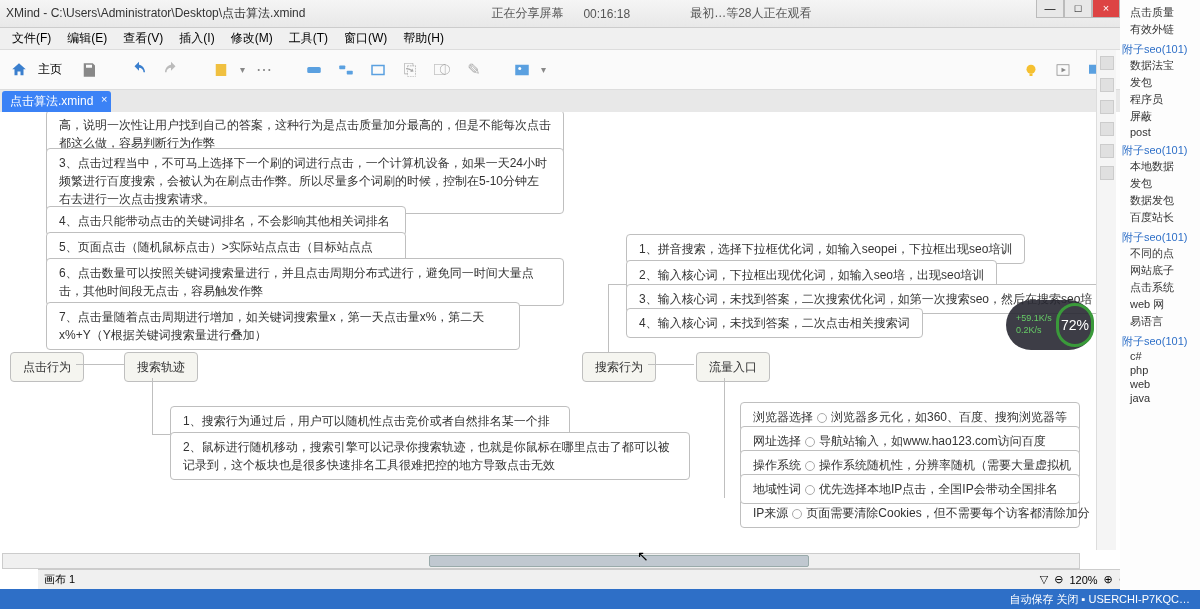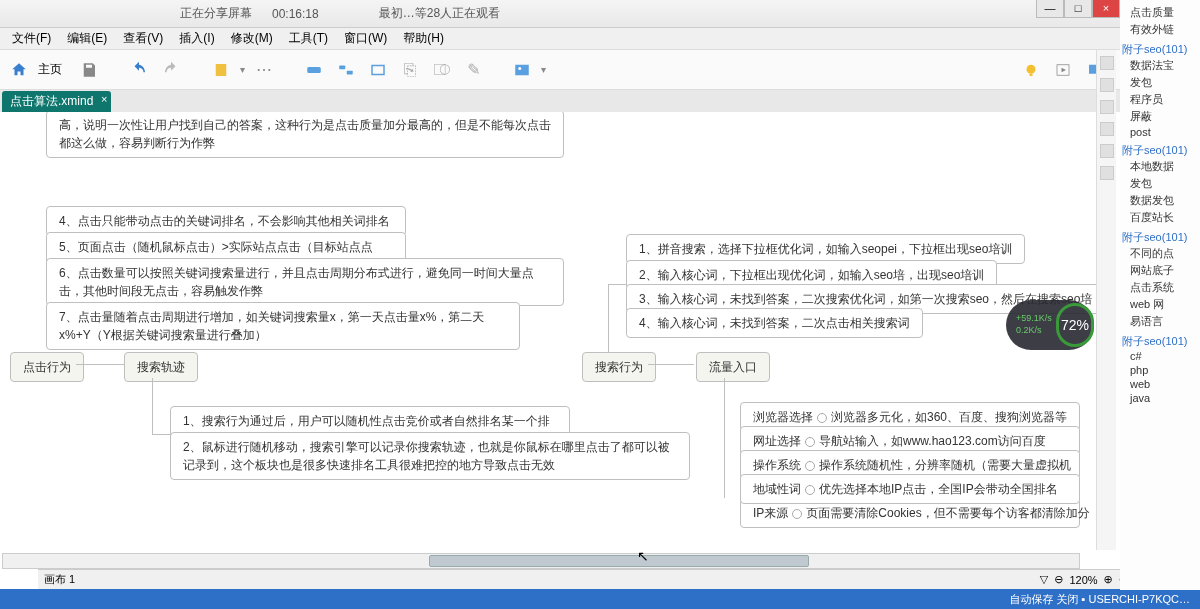--- a/index.html
+++ b/index.html
@@ -11,21 +11,21 @@
 .titlebar .viewers { margin-left: 60px; color: #555; }
 .winbtns { position: absolute; right: 80px; top: 0; display: flex; }
 .winbtn { width: 28px; height: 18px; font-size: 11px; text-align: center; line-height: 16px; background: #e8e8e8; border: 1px solid #bbb; border-top: none; }
 .winbtn.close { background: #d44; color: #fff; }
 .menubar { height: 22px; background: #f0f0f0; display: flex; align-items: center; font-size: 12px; padding-left: 4px; border-bottom: 1px solid #ddd; }
 .menubar span { padding: 2px 8px; cursor: default; }
 .toolbar { height: 40px; background: #fafafa; display: flex; align-items: center; padding: 0 6px; border-bottom: 1px solid #ddd; gap: 6px; }
 .tb-ico { width: 26px; height: 26px; display: inline-flex; align-items: center; justify-content: center; border-radius: 3px; }
 .tb-ico svg { width: 18px; height: 18px; }
 .tab-strip { height: 22px; background: #e8e8e8; display: flex; align-items: flex-end; padding-left: 2px; }
-.tab { background: #0f766e; color: #fff; font-size: 12px; padding: 2px 18px 2px 8px; border-radius: 3px 3px 0 0; position: relative; }
+.tab { background: #3b82f6; color: #fff; font-size: 12px; padding: 2px 18px 2px 8px; border-radius: 3px 3px 0 0; position: relative; }
 .tab .x { position: absolute; right: 4px; top: 2px; font-size: 11px; }
 .canvas { position: absolute; left: 0; top: 112px; width: 1096px; height: 436px; background: #fff; overflow: hidden; }
 .node { position: absolute; border: 1px solid #bfbfbf; background: #fff; border-radius: 4px; font-size: 12px; color: #333; padding: 5px 12px; line-height: 1.5; }
 .node.center { background: #f5f5f0; }
 .node.sm { white-space: nowrap; }
 .line { position: absolute; background: #bfbfbf; }
 .hs { position: absolute; left: 2px; bottom: 40px; width: 1078px; height: 16px; background: #f0f0f0; border: 1px solid #ccc; }
 .hs-thumb { position: absolute; top: 1px; height: 12px; background: #c0c8d0; border: 1px solid #9aa; border-radius: 2px; }
 .status { position: absolute; left: 0; bottom: 20px; width: 1096px; height: 20px; background: #f0f0f0; border-top: 1px solid #ccc; font-size: 11px; display: flex; align-items: center; padding: 0 6px; margin-left: 38px; }
 .status .zoom { margin-left: auto; display: flex; gap: 6px; align-items: center; }
@@ -38,20 +38,21 @@
 .perf { position: absolute; right: 106px; top: 300px; width: 88px; height: 50px; background: rgba(40,40,50,.9); border-radius: 25px 25px 25px 25px; color: #fff; font-size: 9px; display: flex; align-items: center; }
 .perf .txt { padding-left: 10px; line-height: 1.3; }
 .perf .txt .g { color: #6c6; }
 .perf .big { width: 44px; height: 44px; border-radius: 22px; border: 3px solid #3a9a3a; display: flex; align-items: center; justify-content: center; font-size: 14px; margin-left: 4px; }
 .dot { display:inline-block; width:10px; height:10px; border:1px solid #aaa; border-radius:50%; margin:0 4px; vertical-align:middle;}
 </style>
 </head>
 <body>
 
 <div class="titlebar">
+  <span class="title">XMind - C:\Users\Administrator\Desktop\点击算法.xmind</span>
   <span class="share">正在分享屏幕</span>
   <span class="time">00:16:18</span>
   <span class="viewers">最初…等28人正在观看</span>
 </div>
 <div class="winbtns">
   <div class="winbtn">—</div>
   <div class="winbtn">□</div>
   <div class="winbtn close">×</div>
 </div>
 
@@ -151,20 +152,21 @@
 
 <div class="tab-strip">
   <div class="tab">
     <span>点击算法.xmind</span>
     <span class="x">×</span>
   </div>
 </div>
 
 <div class="canvas">
   <div class="node" style="left:46px;top:-2px;width:518px">高，说明一次性让用户找到自己的答案，这种行为是点击质量加分最高的，但是不能每次点击都这么做，容易判断行为作弊</div>
+  <div class="node" style="left:46px;top:36px;width:518px">3、点击过程当中，不可马上选择下一个刷的词进行点击，一个计算机设备，如果一天24小时频繁进行百度搜索，会被认为在刷点击作弊。所以尽量多个词刷的时候，控制在5-10分钟左右去进行一次点击搜索请求。</div>
   <div class="node" style="left:46px;top:94px;width:360px">4、点击只能带动点击的关键词排名，不会影响其他相关词排名</div>
   <div class="node" style="left:46px;top:120px;width:360px">5、页面点击（随机鼠标点击）&gt;实际站点点击（目标站点点击）</div>
   <div class="node" style="left:46px;top:146px;width:518px">6、点击数量可以按照关键词搜索量进行，并且点击周期分布式进行，避免同一时间大量点击，其他时间段无点击，容易触发作弊</div>
   <div class="node" style="left:46px;top:190px;width:474px">7、点击量随着点击周期进行增加，如关键词搜索量x，第一天点击量x%，第二天x%+Y（Y根据关键词搜索量进行叠加）</div>
 
   <div class="node sm" style="left:626px;top:122px">1、拼音搜索，选择下拉框优化词，如输入seopei，下拉框出现seo培训</div>
   <div class="node sm" style="left:626px;top:148px">2、输入核心词，下拉框出现优化词，如输入seo培，出现seo培训</div>
   <div class="node sm" style="left:626px;top:172px">3、输入核心词，未找到答案，二次搜索优化词，如第一次搜索seo，然后在搜索seo培</div>
   <div class="node sm" style="left:626px;top:196px">4、输入核心词，未找到答案，二次点击相关搜索词</div>
 

